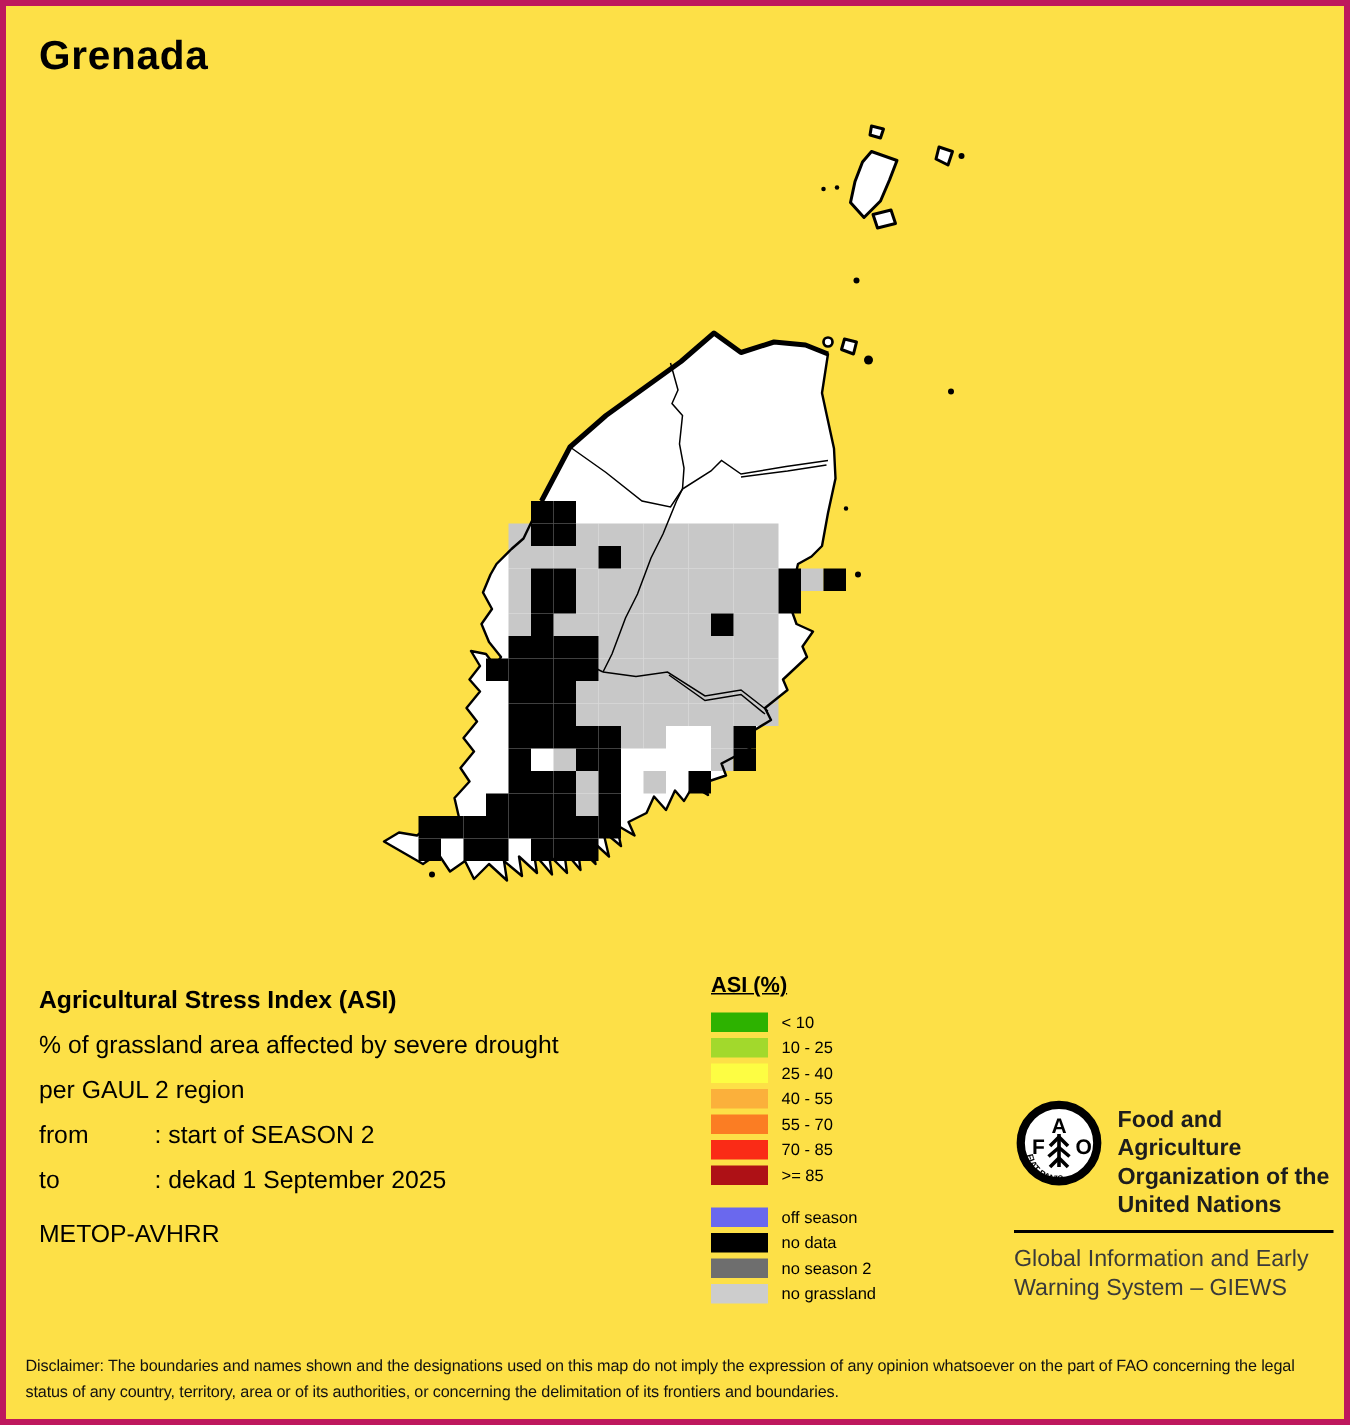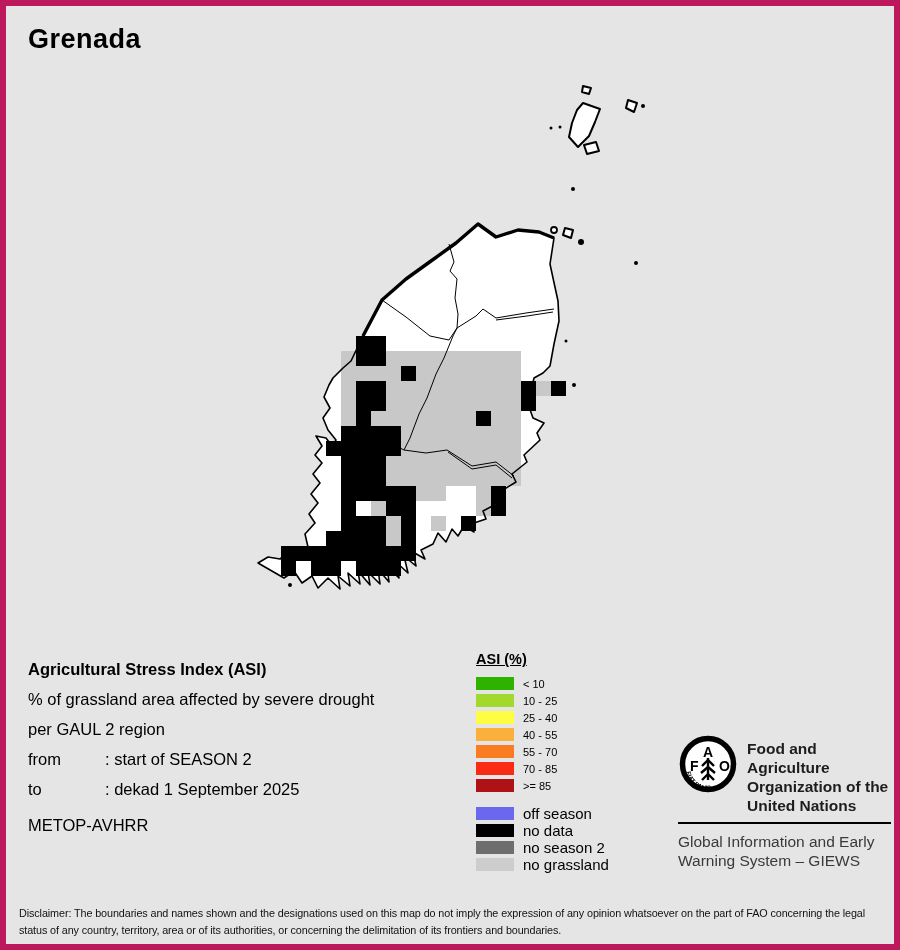--- a/index.html
+++ b/index.html
@@ -1,32 +1,32 @@
 <!DOCTYPE html>
 <html><head>
 <meta charset="utf-8">
 <style>
   html,body{margin:0;padding:0;background:#fff;}
-  #page{position:relative;width:900px;height:950px;background:#e5e5e5;
-        border:6px solid #be185d;box-sizing:border-box;overflow:hidden;
+  #page{position:relative;width:900px;height:950px;background:#fde047;
+        border:4px solid #be185d;box-sizing:border-box;overflow:hidden;
         font-family:"Liberation Sans",sans-serif;color:#000;}
   #map-svg{position:absolute;left:0;top:0;z-index:0;}
   .abs{position:absolute;z-index:1;}
   #title{left:22px;top:18px;font-size:27px;font-weight:bold;letter-spacing:0.5px;}
   #info{left:22px;top:648px;font-size:16.5px;line-height:30px;}
   #info .b{font-weight:bold;}
   .kvrow{display:flex;gap:24px;}
   .kvrow .k{width:53px;}
   #sensor{left:22px;top:804px;font-size:16.5px;line-height:30px;}
   #legend{left:470px;top:645px;}
   #legend-title{font-size:14.5px;font-weight:bold;text-decoration:underline;margin-bottom:8px;}
   .lrow{display:flex;align-items:center;height:17px;}
   .lswatch{width:38px;height:13.5px;margin-right:9px;flex:0 0 auto;}
   .llabel{font-size:11px;}
-  .llabel.small{font-size:15px;}
+  .llabel.small{font-size:11px;}
   #legend-gap{height:11px;}
   #fao{left:672px;top:727px;width:216px;}
   #fao-top{display:flex;align-items:flex-start;}
   #fao-logo{flex:0 0 auto;margin-right:9px;}
   #fao-name{font-size:15.5px;font-weight:bold;line-height:19px;color:#1d1d1d;padding-top:6px;}
   #fao-rule{border-top:2px solid #000;margin-top:7px;margin-bottom:8px;width:213px;}
   #giews{font-size:15.5px;line-height:19px;color:#3a3a3a;}
   #disclaimer{left:13px;top:899px;width:874px;font-size:10.8px;line-height:17px;
               letter-spacing:-0.1px;color:#111;}
 </style>

